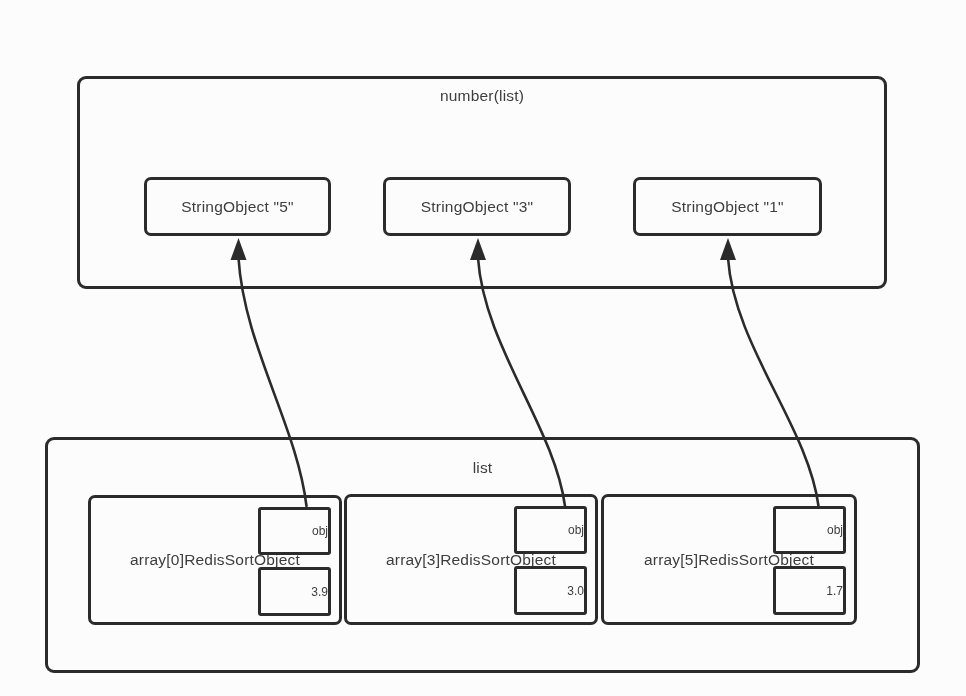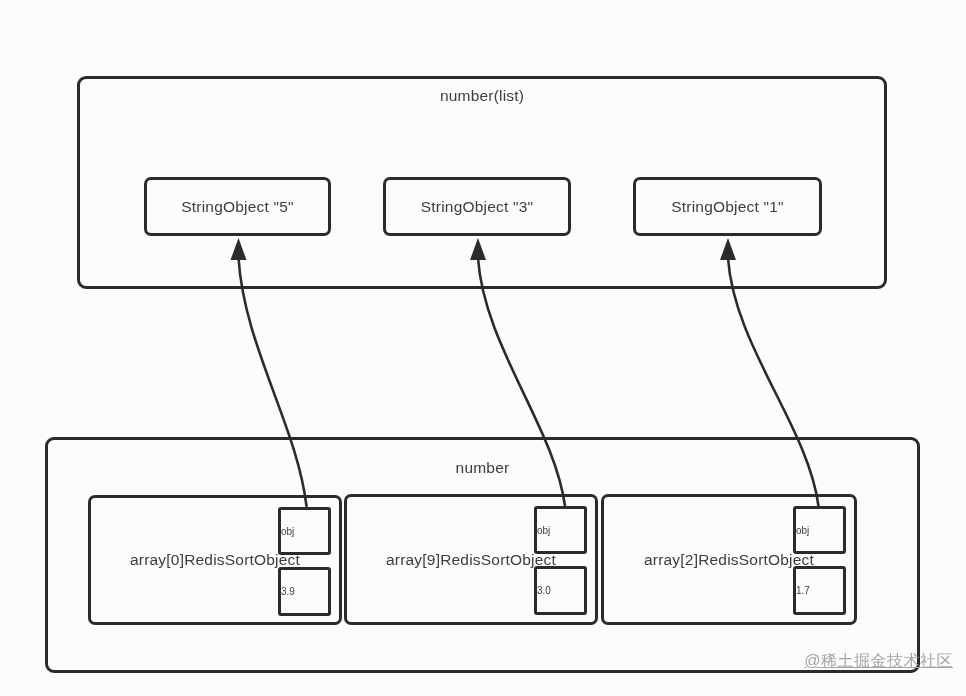--- a/index.html
+++ b/index.html
@@ -60,28 +60,28 @@
     align-items:center;
     justify-content:center;
     line-height:20px;
     font-size:15.5px;
     letter-spacing:.2px;
     text-align:center;
   }
   .mini-box{
     position:absolute;
     right:8px;
-    width:53px;
+    width:73px;
     border:3px solid var(--line);
     border-radius:3px;
     background:var(--bg);
     display:flex;
     align-items:center;
-    justify-content:flex-start;
-    font-size:10px;
+    justify-content:flex-end;
+    font-size:12px;
   }
   .mini-obj{top:9px;height:48px;}
   .mini-score{top:69px;height:49px;}
 
   .arrow-layer{
     position:absolute;
     left:0;top:0;
     width:966px;height:696px;
     pointer-events:none;
   }
@@ -116,52 +116,52 @@
     <span>StringObject "5"</span>
   </div>
   <div class="node-box" style="left:383px;top:177px;width:188px;height:59px;">
     <span>StringObject "3"</span>
   </div>
   <div class="node-box" style="left:633px;top:177px;width:189px;height:59px;">
     <span>StringObject "1"</span>
   </div>
 
   <div class="group-box" style="left:45px;top:437px;width:875px;height:236px;">
-    <div class="group-title" style="top:19px;">number</div>
+    <div class="group-title" style="top:19px;">list</div>
   </div>
 
   <div class="cell" style="left:88px;top:495px;width:254px;height:130px;">
     <div class="cell-text">
       <span>array[0]</span>
       <span>RedisSortObject</span>
     </div>
     <div class="mini-box mini-obj">
       <span>obj</span>
     </div>
     <div class="mini-box mini-score">
       <span>3.9</span>
     </div>
   </div>
 
   <div class="cell" style="left:344px;top:494px;width:254px;height:131px;">
     <div class="cell-text">
-      <span>array[9]</span>
+      <span>array[3]</span>
       <span>RedisSortObject</span>
     </div>
     <div class="mini-box mini-obj">
       <span>obj</span>
     </div>
     <div class="mini-box mini-score">
       <span>3.0</span>
     </div>
   </div>
 
   <div class="cell" style="left:601px;top:494px;width:256px;height:131px;">
     <div class="cell-text">
-      <span>array[2]</span>
+      <span>array[5]</span>
       <span>RedisSortObject</span>
     </div>
     <div class="mini-box mini-obj">
       <span>obj</span>
     </div>
     <div class="mini-box mini-score">
       <span>1.7</span>
     </div>
   </div>
 
@@ -173,15 +173,14 @@
     <g>
       <path class="arrow-path" d="M 565 506 C 554 426, 484 346, 478 258"></path>
       <polygon class="arrow-head" points="478,238 470,260 486,260"></polygon>
     </g>
     <g>
       <path class="arrow-path" d="M 818.5 506 C 808 426, 734 346, 728 258"></path>
       <polygon class="arrow-head" points="728,238 720,260 736,260"></polygon>
     </g>
   </svg>
 
-  <div class="watermark">@稀土掘金技术社区</div>
 
 </div>
 
 </body></html>

